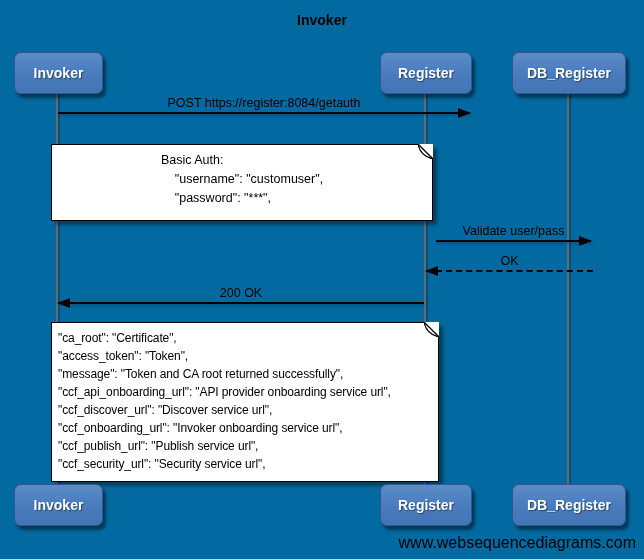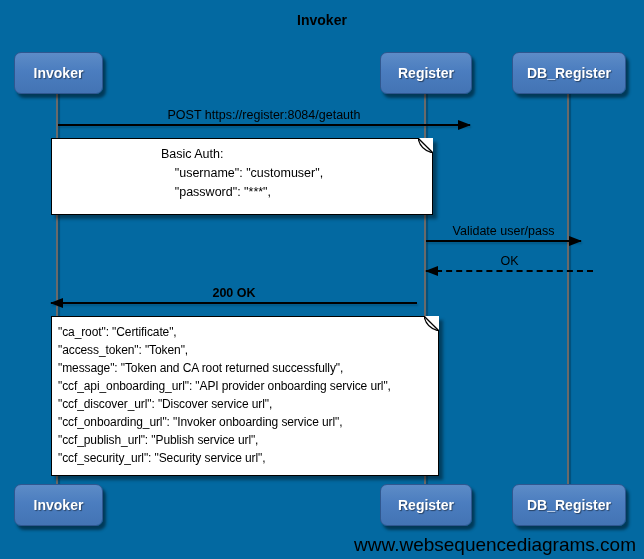--- a/index.html
+++ b/index.html
@@ -40,31 +40,32 @@
     border-left:13px solid #000;
   }
   .arrow-left::before{
     content:"";position:absolute;left:-1px;top:-6px;width:0;height:0;
     border-top:5px solid transparent;border-bottom:5px solid transparent;
     border-right:13px solid #000;
   }
   .note{
     position:absolute;background:#fff;border:1px solid #000;z-index:3;
     box-shadow:4px 4px 3px rgba(0,0,0,0.4);
+    margin-top:6px;
   }
   .fold{
     position:absolute;top:-1px;right:-1px;width:15px;height:15px;background:#fff;
   }
   .note-line{white-space:pre;font-size:12.5px;line-height:19px;}
   .note-center{padding-top:6px;display:flex;justify-content:center;}
   .note-center .block{text-align:left;}
   .note-left{padding:6px 0 0 6px;}
   .note-left .note-line{font-size:12px;line-height:18px;letter-spacing:-0.1px;}
   .watermark{
-    position:absolute;top:534px;right:8px;font-size:19px;z-index:5;
+    position:absolute;top:534px;right:8px;font-size:16px;z-index:5;
   }
 </style>
 </head>
 <body>
 
 <div id="diagram">
 
   <div class="title">Invoker</div>
 
   <div class="lifeline" style="left:56px;"></div>
@@ -74,48 +75,48 @@
   <div class="actor" style="left:14px;top:52px;width:87px;">
     <span>Invoker</span>
   </div>
   <div class="actor" style="left:380px;top:52px;width:90px;">
     <span>Register</span>
   </div>
   <div class="actor" style="left:512px;top:52px;width:112px;">
     <span>DB_Register</span>
   </div>
 
-  <div class="msg" style="left:58px;top:108px;width:412px;">
+  <div class="msg" style="left:58px;top:96px;width:412px;">
     <div class="msg-label">POST https://register:8084/getauth</div>
     <div class="msg-line arrow-right"></div>
   </div>
 
   <div class="note note-center" style="left:51px;top:138px;width:380px;height:69px;">
     <svg class="fold" viewBox="0 0 15 15">
       <path d="M0 0 L15 15" stroke="#000" stroke-width="1.3" fill="none"></path>
       <path d="M0 0 C1.5 8 6.5 13 15 15" stroke="#000" stroke-width="1.1" fill="none"></path>
     </svg>
     <div class="block">
       <div class="note-line">Basic Auth:</div>
       <div class="note-line">    "username": "customuser",</div>
       <div class="note-line">    "password": "***",</div>
     </div>
   </div>
 
-  <div class="msg" style="left:426px;top:224px;width:155px;">
+  <div class="msg" style="left:426px;top:224px;width:155px;padding-left:10px;">
     <div class="msg-label">Validate user/pass</div>
     <div class="msg-line arrow-right"></div>
   </div>
 
   <div class="msg dashed" style="left:426px;top:254px;width:167px;">
     <div class="msg-label">OK</div>
     <div class="msg-line arrow-left"></div>
   </div>
 
-  <div class="msg" style="left:51px;top:286px;width:366px;font-weight:bold;">
+  <div class="msg" style="left:58px;top:286px;width:366px;">
     <div class="msg-label">200 OK</div>
     <div class="msg-line arrow-left"></div>
   </div>
 
   <div class="note note-left" style="left:51px;top:316px;width:380px;height:152px;">
     <svg class="fold" viewBox="0 0 15 15">
       <path d="M0 0 L15 15" stroke="#000" stroke-width="1.3" fill="none"></path>
       <path d="M0 0 C1.5 8 6.5 13 15 15" stroke="#000" stroke-width="1.1" fill="none"></path>
     </svg>
     <div class="note-line">"ca_root": "Certificate",</div>

